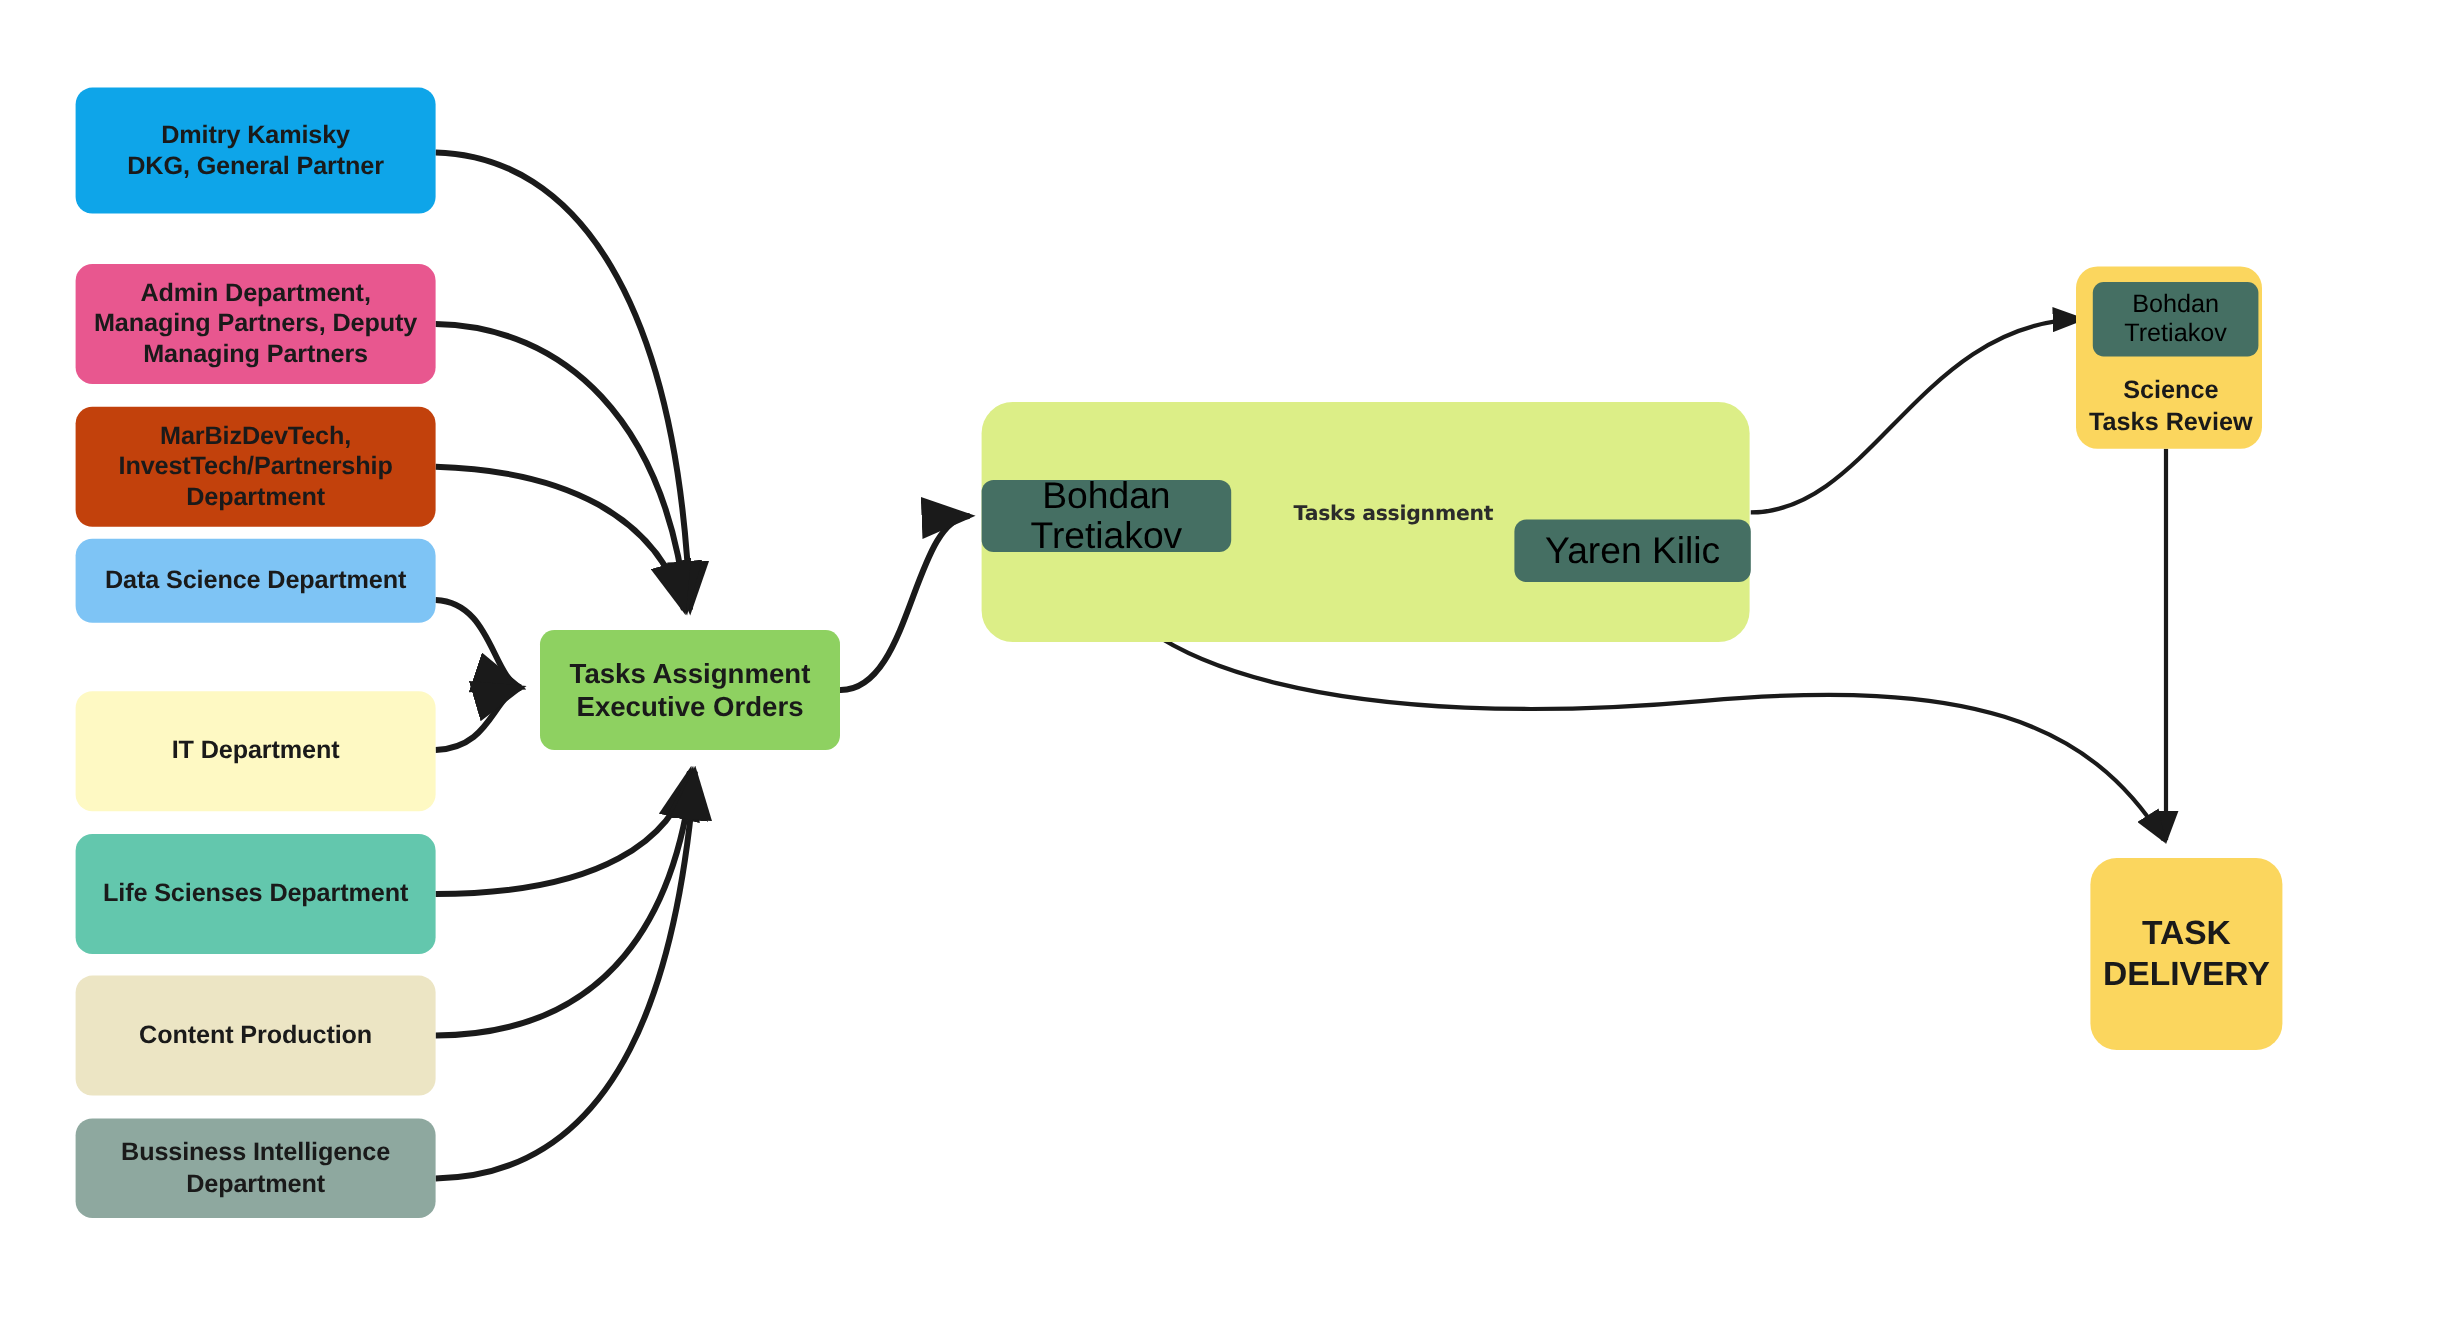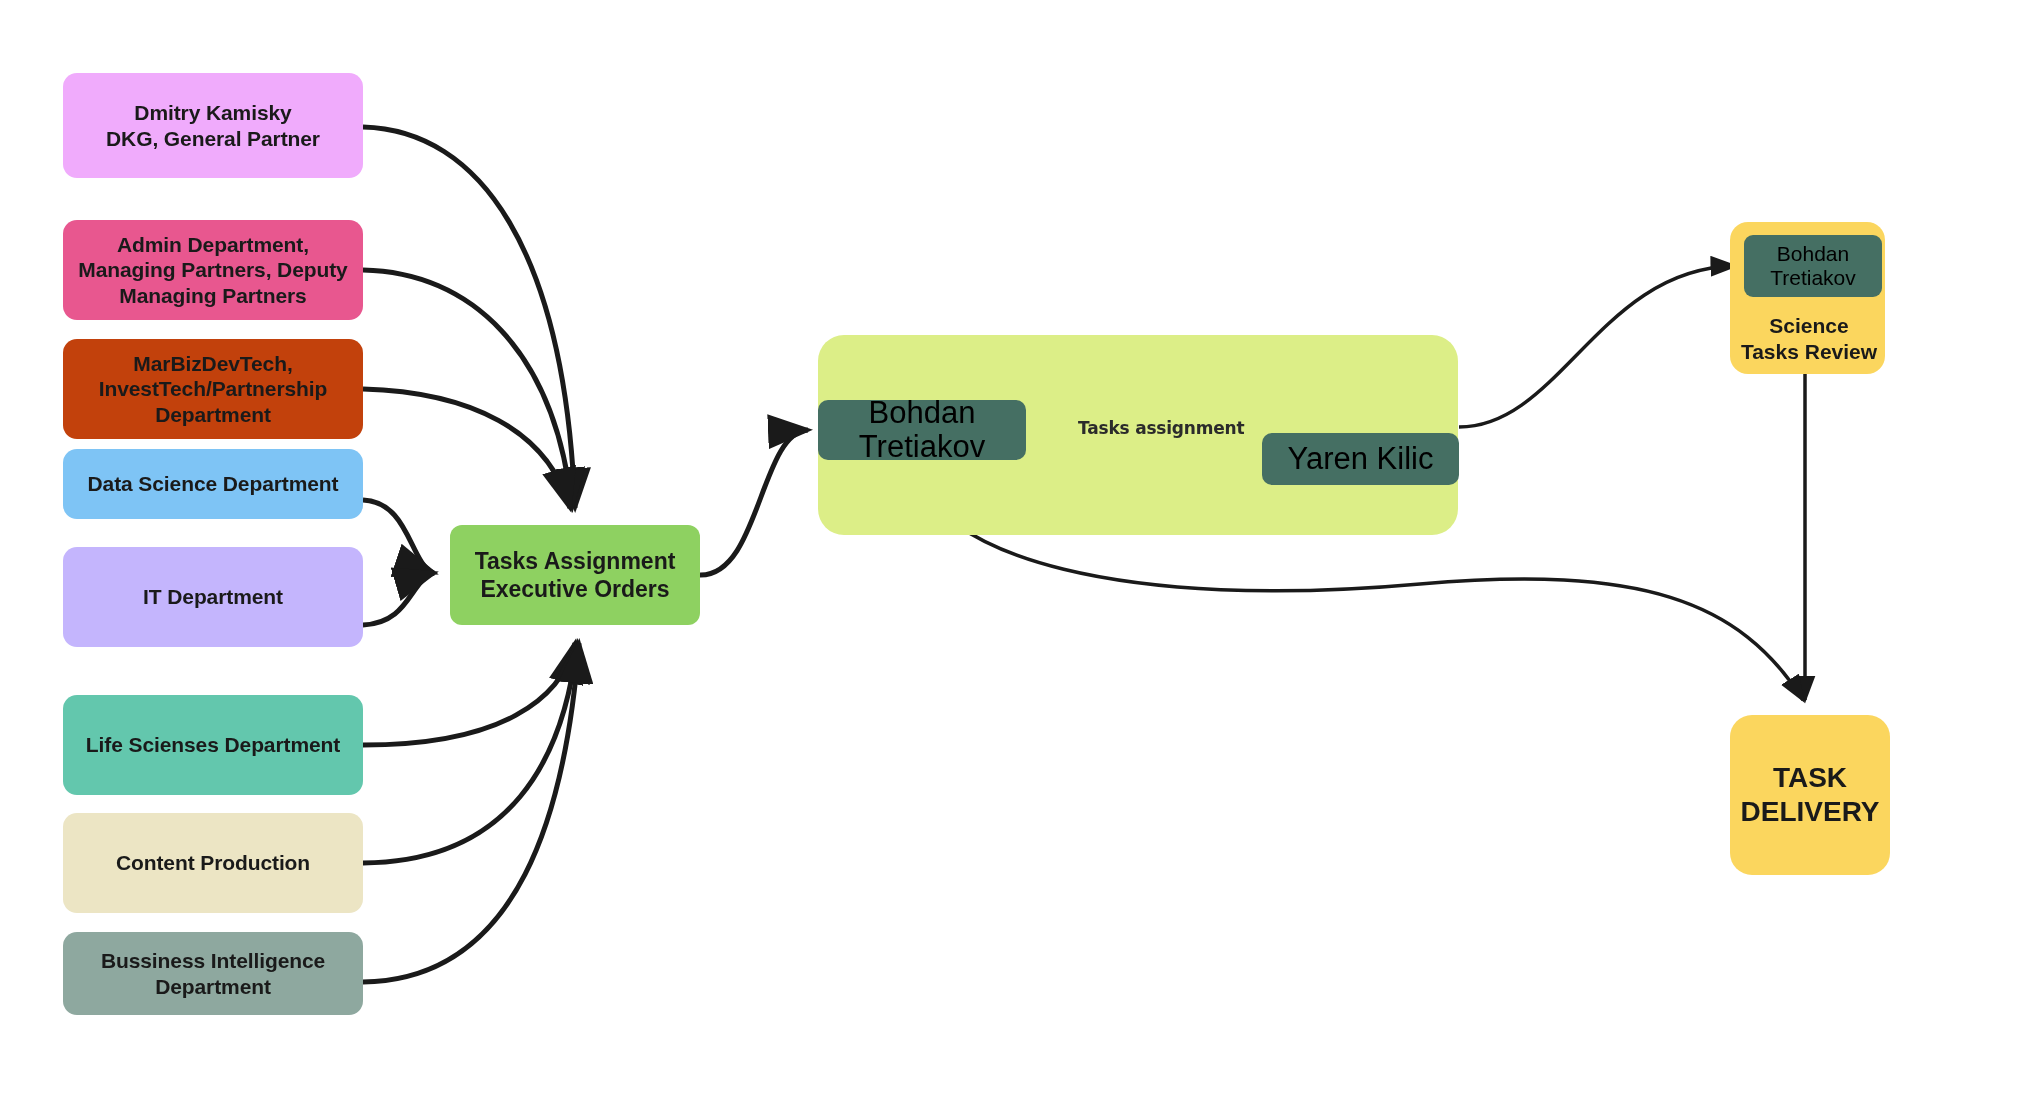--- a/index.html
+++ b/index.html
@@ -95,20 +95,21 @@
     display: flex;
     align-items: center;
     justify-content: center;
     text-align: center;
     border-radius: 22px;
     font-weight: bold;
     font-size: 28px;
     line-height: 1.2;
     color: #1a1a1a;
     z-index: 3;
+    margin-left: 12px;
   }
   .edge-label {
     position: absolute;
     font-family: "DejaVu Sans", sans-serif;
     font-size: 17px;
     font-weight: bold;
     color: #2b2b2b;
     white-space: nowrap;
     z-index: 5;
     letter-spacing: -0.2px;
@@ -146,30 +147,30 @@
     <path d="M 1026 427 L 1068 427" fill="none" stroke="#1a1a1a" stroke-width="3.5"></path>
     <path d="M 1222 427 L 1256 427" fill="none" stroke="#1a1a1a" stroke-width="3.5" marker-end="url(#arrowheadSm)"></path>
 
     <path d="M 1459 427 C 1560 427, 1600 268, 1735 266" fill="none" stroke="#1a1a1a" stroke-width="3.5" marker-end="url(#arrowheadSm)"></path>
 
     <path d="M 1805 374 L 1805 700" fill="none" stroke="#1a1a1a" stroke-width="3.5" marker-end="url(#arrowheadSm)"></path>
 
     <path d="M 910 460 C 930 560, 1130 610, 1420 584 C 1640 565, 1740 600, 1803 700" fill="none" stroke="#1a1a1a" stroke-width="3.5" marker-end="url(#arrowheadSm)"></path>
   </svg>
 
-  <div class="node src-node lbl2" style="left: 63px; top: 73px; width: 300px; height: 105px; background: #f0abfc;">Dmitry Kamisky
+  <div class="node src-node lbl2" style="left: 63px; top: 73px; width: 300px; height: 105px; background: #0ea5e9;">Dmitry Kamisky
 DKG, General Partner</div>
   <div class="node src-node lbl2" style="left: 63px; top: 220px; width: 300px; height: 100px; background: rgb(232, 87, 143);">Admin Department,
 Managing Partners, Deputy
 Managing Partners</div>
   <div class="node src-node lbl2" style="left: 63px; top: 339px; width: 300px; height: 100px; background: #c2410c;">MarBizDevTech,
 InvestTech/Partnership
 Department</div>
   <div class="node src-node lbl2" style="left: 63px; top: 449px; width: 300px; height: 70px; background: rgb(126, 196, 245);">Data Science Department</div>
-  <div class="node src-node lbl2" style="left: 63px; top: 547px; width: 300px; height: 100px; background: #c4b5fd;">IT Department</div>
+  <div class="node src-node lbl2" style="left: 63px; top: 576px; width: 300px; height: 100px; background: #fef9c3;">IT Department</div>
   <div class="node src-node lbl2" style="left: 63px; top: 695px; width: 300px; height: 100px; background: rgb(99, 199, 173);">Life Scienses Department</div>
   <div class="node src-node lbl2" style="left: 63px; top: 813px; width: 300px; height: 100px; background: rgb(236, 229, 196);">Content Production</div>
   <div class="node src-node lbl2" style="left: 63px; top: 932px; width: 300px; height: 83px; background: rgb(142, 168, 159);">Bussiness Intelligence
 Department</div>
 
   <div class="node hub-node lbl2" style="left: 450px; top: 525px; width: 250px; height: 100px; background: rgb(142, 209, 97);">Tasks Assignment
 Executive Orders</div>
 
   <div class="group-box" style="left: 818px; top: 335px; width: 640px; height: 200px; background: rgb(220, 238, 135);"></div>
 

